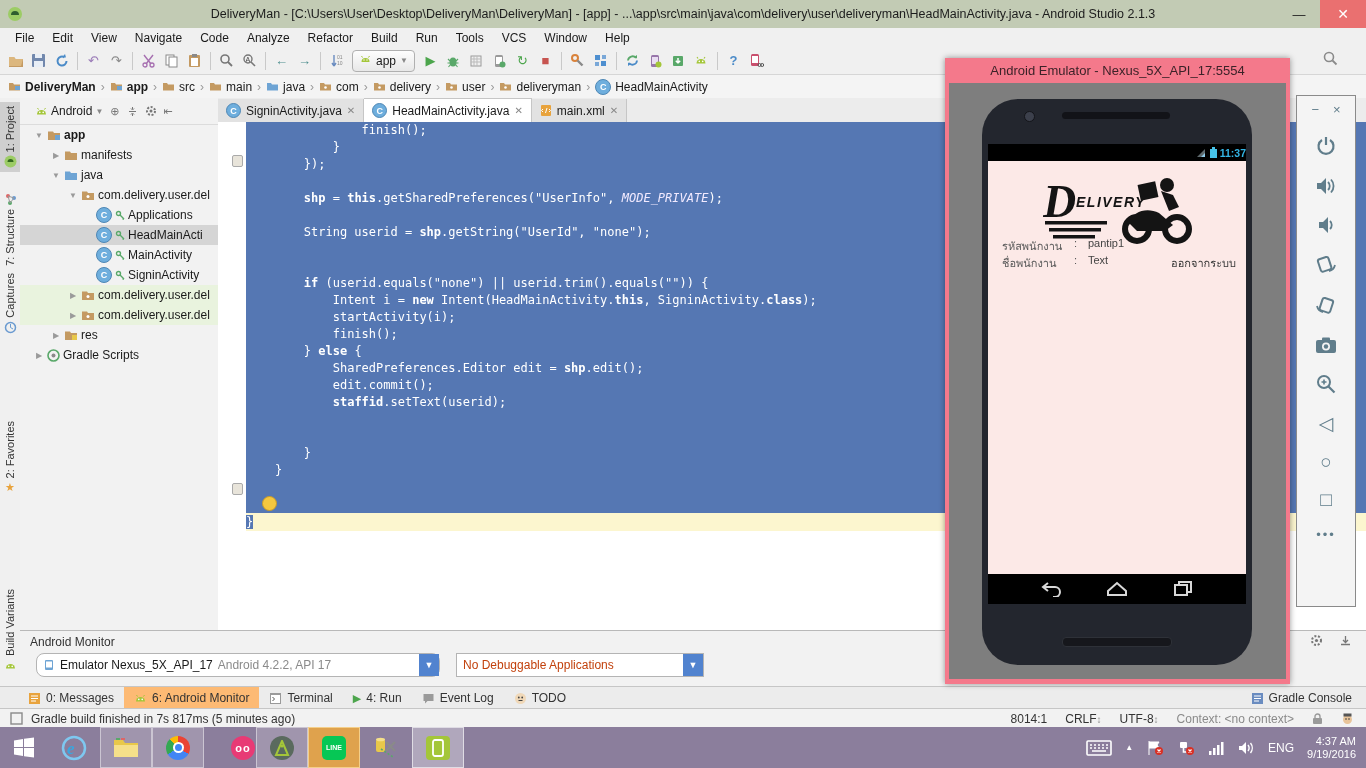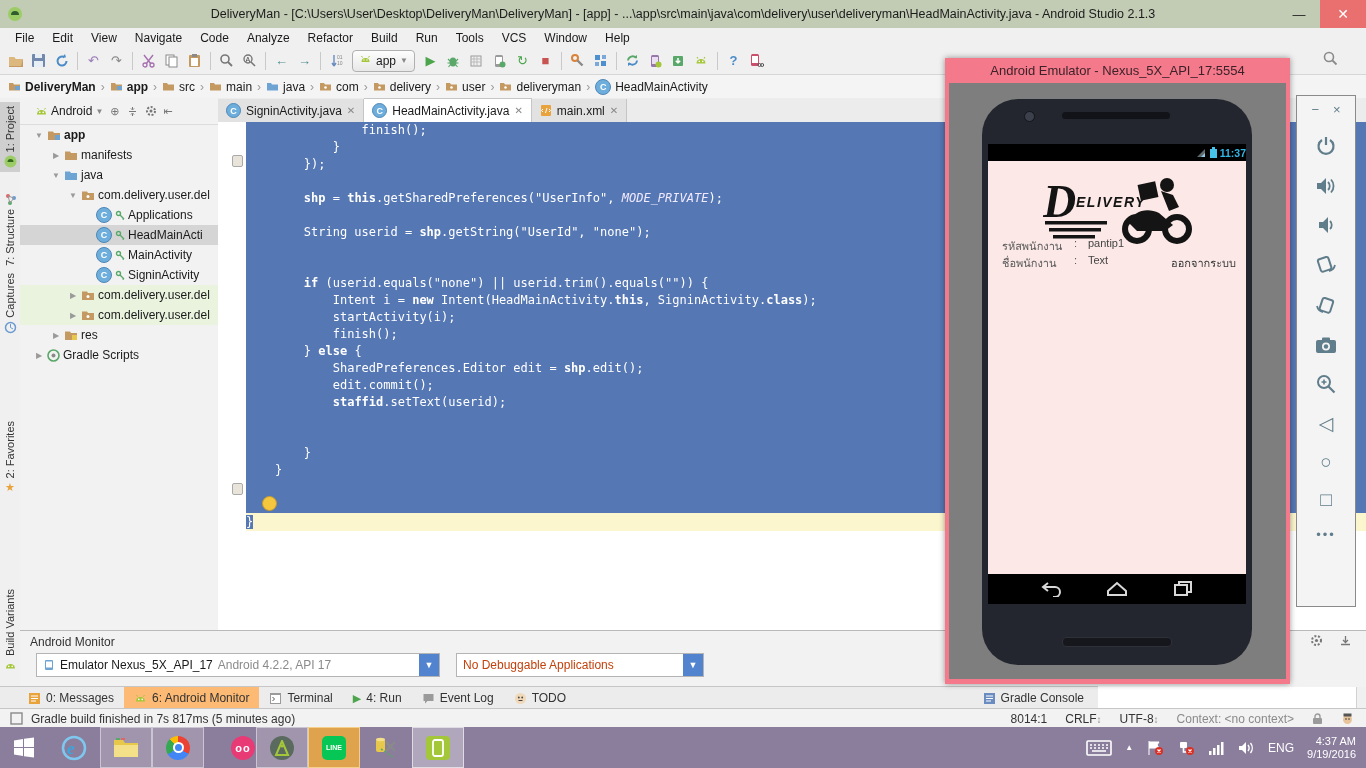--- a/index.html
+++ b/index.html
@@ -84,21 +84,21 @@
   .am{left:20px;top:630px;width:1346px;height:56px;background:#f2f2f2;border-top:1px solid #b9b9b9;}
   .am-head{height:21px;display:flex;align-items:center;padding-left:10px;font-size:12px;color:#333;}
   .am-row{height:26px;display:flex;align-items:center;gap:16px;padding-left:16px;}
   .combo{height:22px;background:#fff;border:1px solid #b4b4b4;display:flex;align-items:center;padding-left:6px;gap:5px;font-size:12px;}
   .combo-arrow{width:20px;height:22px;background:#5183cf;color:#fff;display:flex;align-items:center;justify-content:center;font-size:9px;margin-left:auto;}
   .gray{color:#8a8a8a;}
   .red{color:#c2410c;}
   .am-icons{position:absolute;right:14px;top:3px;display:flex;gap:16px;color:#666;}
 
   
-  .bb{left:0;top:686px;width:1098px;height:22px;background:#ececec;border-top:1px solid #c6c6c6;
+  .bb{left:0;top:686px;width:1366px;height:22px;background:#ececec;border-top:1px solid #c6c6c6;
       display:flex;align-items:center;font-size:12px;color:#333;}
   .bbit{display:flex;align-items:center;gap:5px;padding:0 10px;height:100%;}
   .bbit.active{background:#fdba74;}
   .bb-right{margin-left:auto;display:flex;align-items:center;gap:5px;padding-right:14px;}
 
   
   .sb{left:0;top:708px;width:1366px;height:19px;background:#f2f2f2;border-top:1px solid #c6c6c6;
       display:flex;align-items:center;font-size:12px;color:#333;}
   .sb-right{margin-left:auto;display:flex;align-items:center;gap:18px;padding-right:12px;}
   .updn{color:#888;font-size:10px;}
@@ -699,21 +699,21 @@
             </svg>
           </span>
         <span class="i">
             <svg width="13" height="13">
               <path d="M2 10.5h9M6.5 2v6M4 6l2.5 2.5L9 6" stroke="#777" fill="none" stroke-width="1.3"></path>
             </svg>
           </span>
       </span>
     </div>
     <div class="am-row">
-      <div class="combo" style="width:396px;">
+      <div class="combo" style="width:396px;border-radius:8px;">
         <span class="i">
             <svg width="12" height="12">
               <rect x="2" y="1" width="8" height="10" rx="1" fill="#6ea4d4"></rect>
               <rect x="3" y="2.5" width="6" height="6" fill="#fff"></rect>
             </svg>
           </span>
         <span>Emulator Nexus_5X_API_17</span>
         <span class="gray">Android 4.2.2, API 17</span>
         <span class="combo-arrow">▼</span>
       </div>

